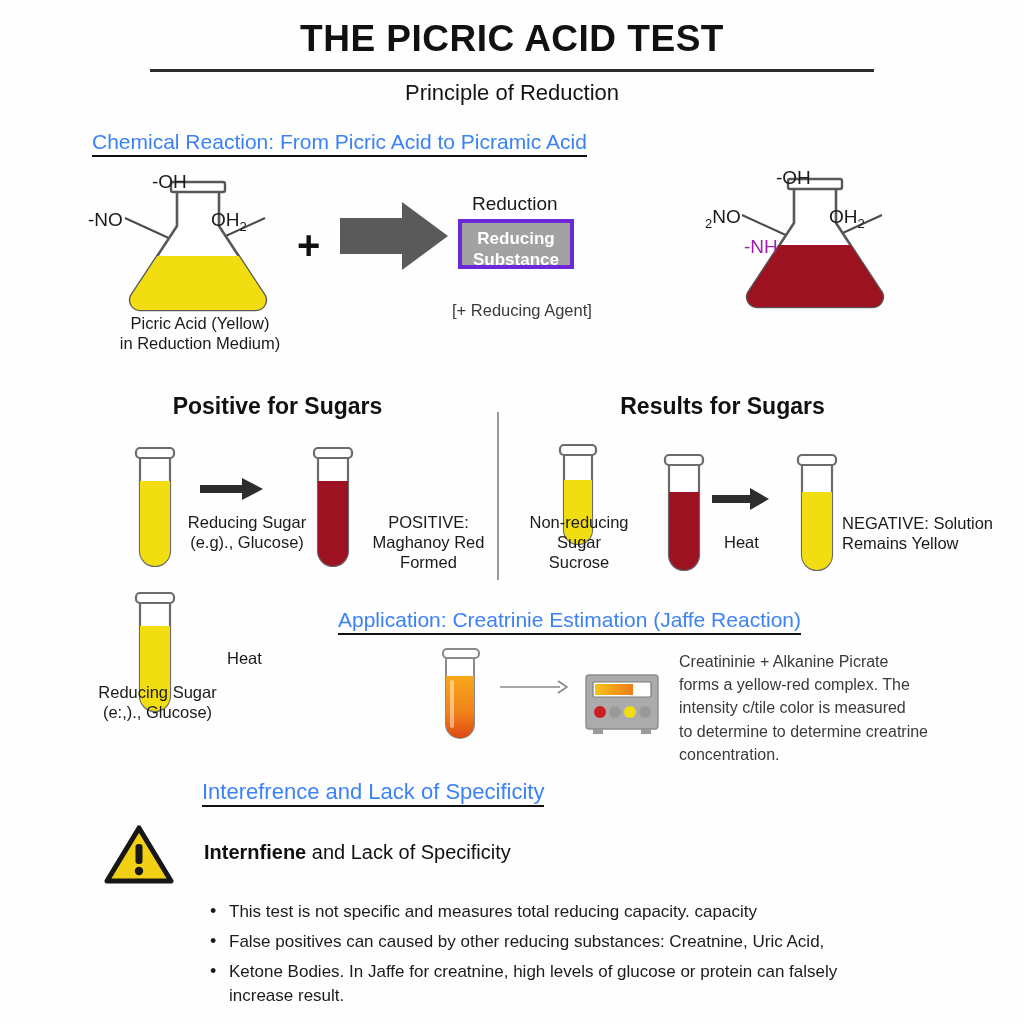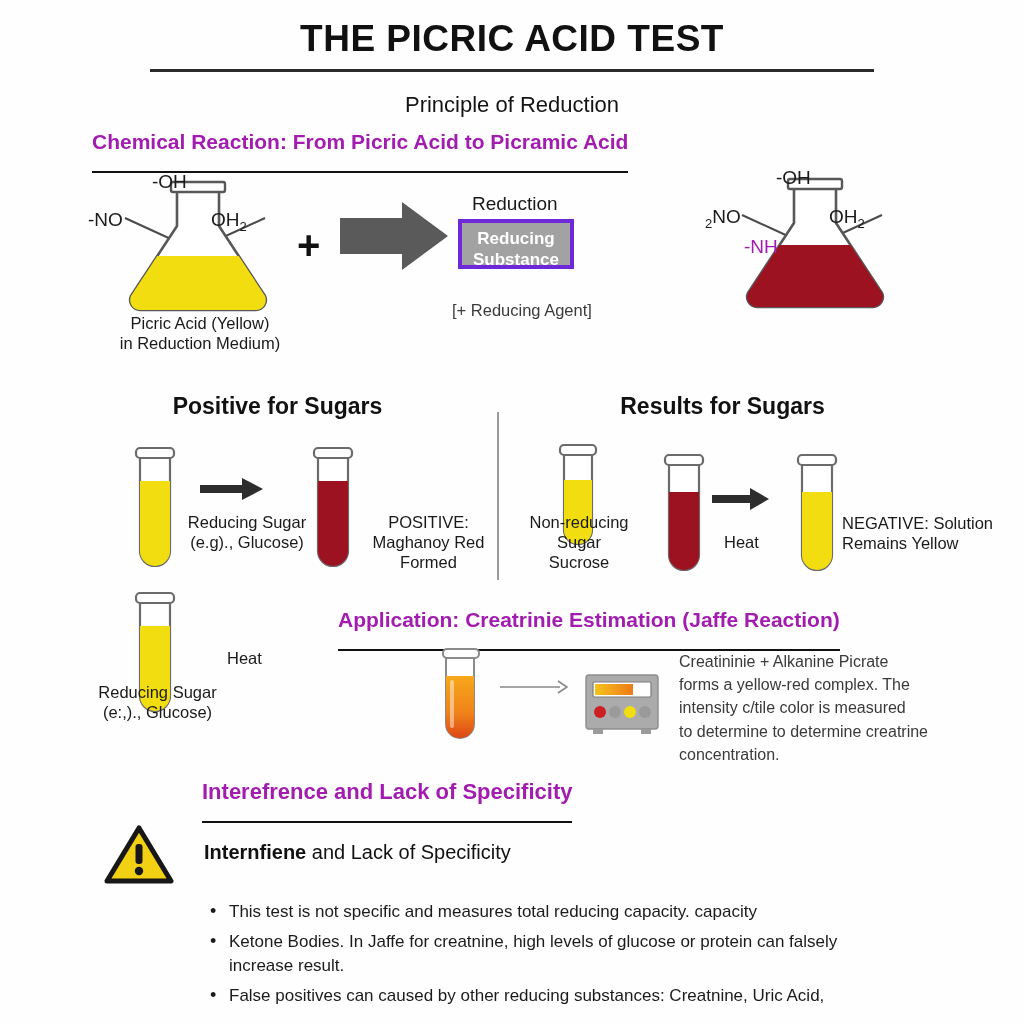--- a/index.html
+++ b/index.html
@@ -26,34 +26,34 @@
     font-size: 37px;
     font-weight: bold;
     letter-spacing: 0.5px;
     color: #111;
   }
   .title-rule {
     left: 150px; width: 724px; top: 69px;
     height: 3px; background: #2a2a2a;
   }
   .subtitle {
-    left: 0; right: 0; top: 92px;
+    left: 0; right: 0; top: 80px;
     text-align: center;
     font-size: 22px;
     color: #141414;
   }
 
   
   .sec-head {
     font-size: 21px;
-    font-weight: bold;
-    color: #a21caf;
+    font-weight: normal;
+    color: #3b82f6;
     border-bottom: 2.5px solid #111;
     display: inline-block;
-    padding-bottom: 17px;
+    padding-bottom: 1px;
     line-height: 1.15;
     white-space: nowrap;
   }
   .sec-head-wrap { line-height: 1; }
 
   
   .flask { position: absolute; }
 
   
   .lbl { position: absolute; font-size: 16.5px; color: #1a1a1a; line-height: 1.22; }
@@ -329,17 +329,17 @@
     <rect x="31.5" y="20" width="7" height="20" rx="3" fill="#171717"></rect>
     <circle cx="35" cy="47" r="4.2" fill="#171717"></circle>
   </svg>
 
   <div class="warn-sub" style="left:204px; top:840px;">
     <b>Internfiene</b><span> and Lack of Specificity</span>
   </div>
 
   <div class="bullets" style="left:204px; top:870px; width:700px;margin-top:30px;">
     <div class="row">This test is not specific and measures total reducing capacity. capacity</div>
+    <div class="row">False positives can caused by other reducing substances: Creatnine, Uric Acid,</div>
     <div class="row">Ketone Bodies. In Jaffe for creatnine, high levels of glucose or protein can falsely increase result.</div>
-    <div class="row">False positives can caused by other reducing substances: Creatnine, Uric Acid,</div>
   </div>
 
 </div>
 
 </body></html>

